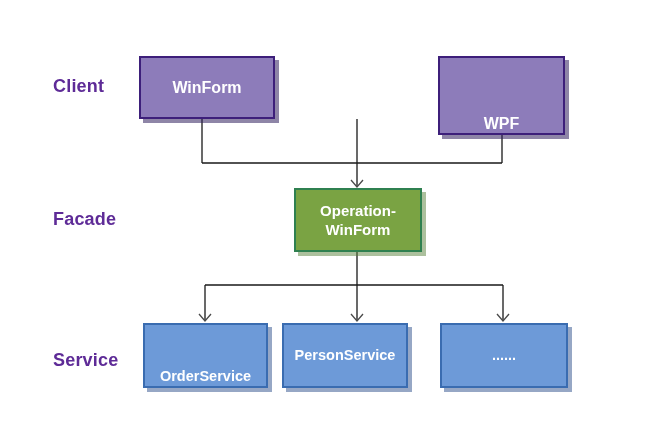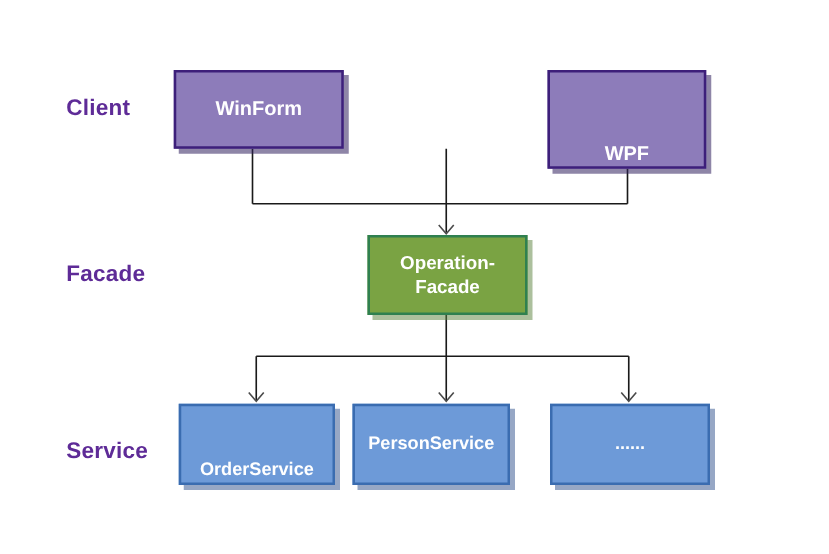--- a/index.html
+++ b/index.html
@@ -62,21 +62,21 @@
 
   <div class="node purple" style="left:139px;top:56px;width:136px;height:63px;">
     <span class="node-label">WinForm</span>
   </div>
   <div class="node purple" style="left:438px;top:56px;width:127px;height:79px;align-items:flex-end;">
     <span class="node-label">WPF</span>
   </div>
 
   <div class="node green" style="left:294px;top:188px;width:128px;height:64px;">
     <span class="node-label">Operation-
-Facade</span>
+WinForm</span>
   </div>
 
   <div class="node blue" style="left:143px;top:323px;width:125px;height:65px;align-items:flex-end;">
     <span class="node-label">OrderService</span>
   </div>
   <div class="node blue" style="left:282px;top:323px;width:126px;height:65px;">
     <span class="node-label">PersonService</span>
   </div>
   <div class="node blue" style="left:440px;top:323px;width:128px;height:65px;">
     <span class="node-label">......</span>

